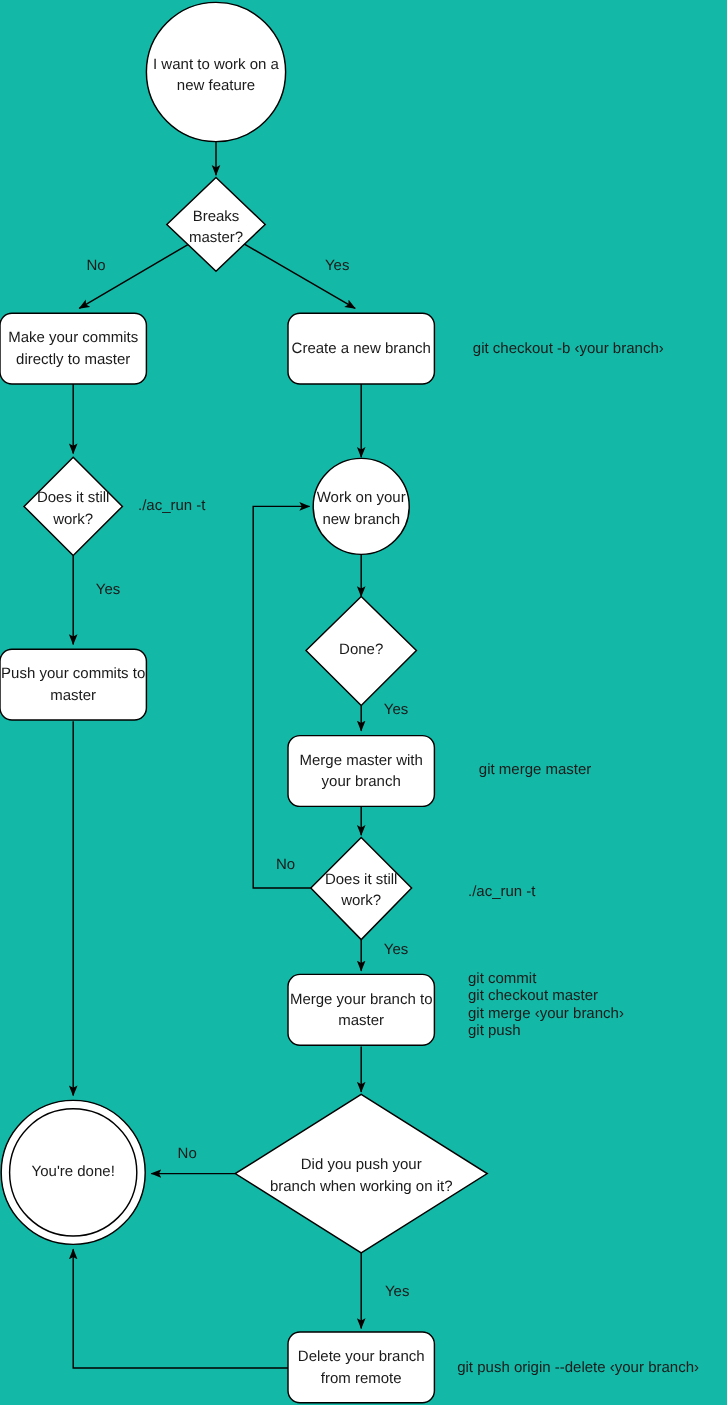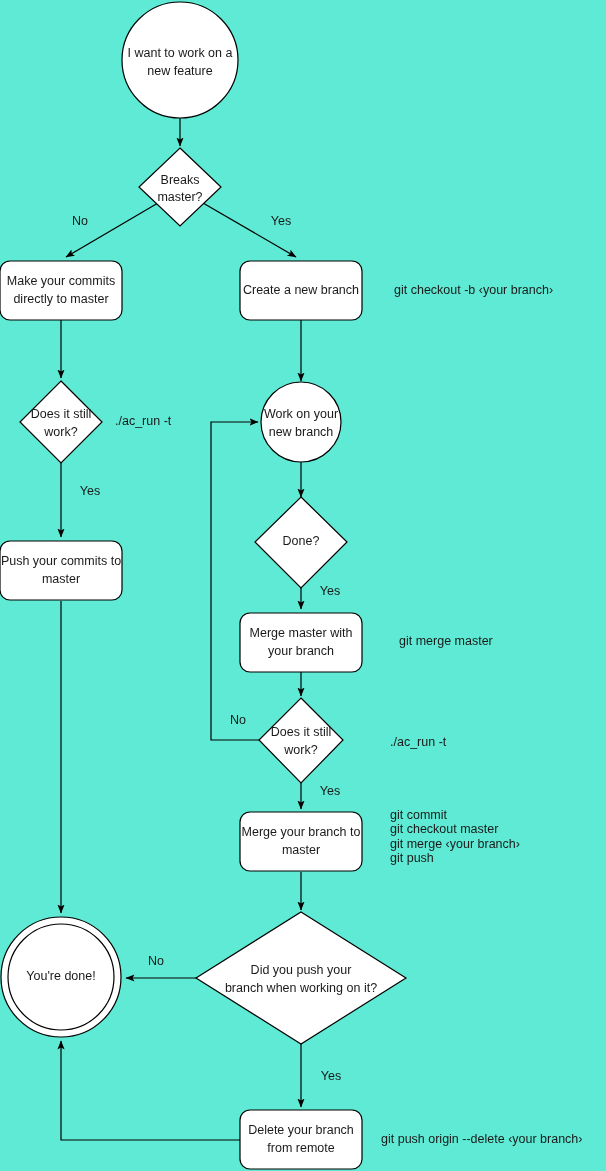--- a/index.html
+++ b/index.html
@@ -7,21 +7,21 @@
     padding: 0;
     background: #ffffff;
   }
   body {
     font-family: "Liberation Sans", sans-serif;
   }
   #canvas {
     position: relative;
     width: 606px;
     height: 1171px;
-    background: #5eead4;
+    background: #14b8a6;
     overflow: hidden;
     text-align: center;
   }
   svg#flow {
     position: absolute;
     top: 0;
     left: 0;
     width: 606px;
     height: 1171px;
   }

